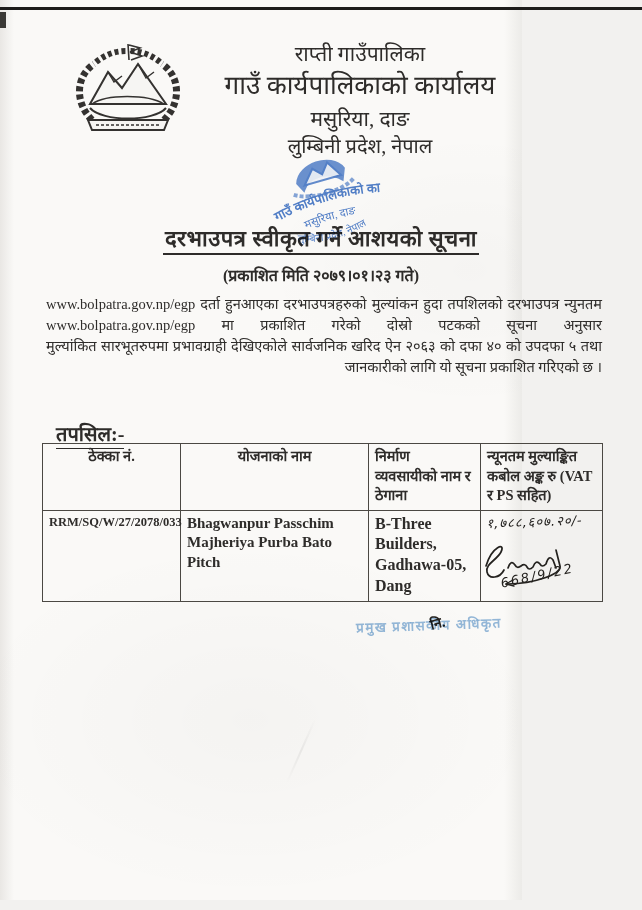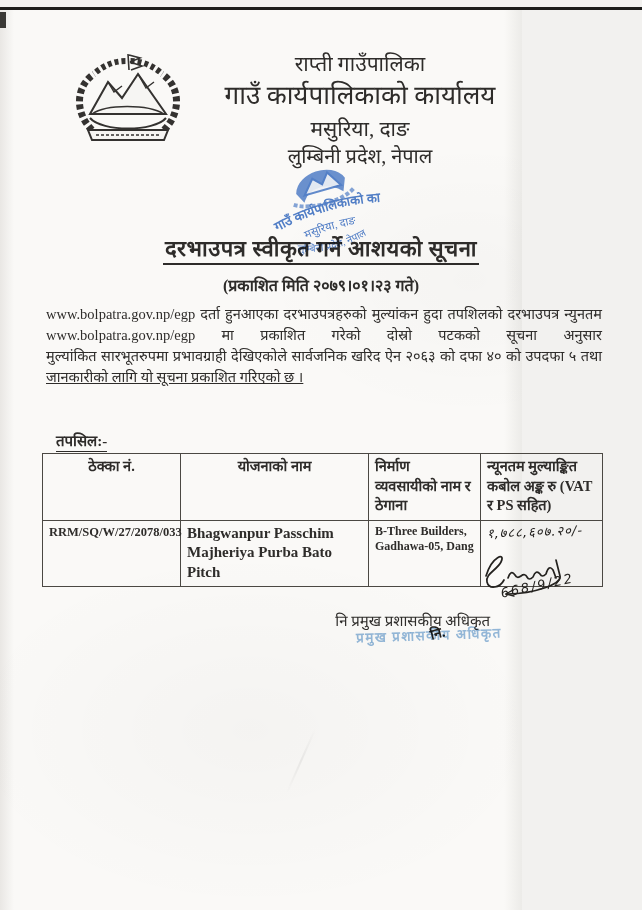--- a/index.html
+++ b/index.html
@@ -8,21 +8,21 @@
     background:#f2f1ef;
     font-family:"Liberation Serif","DejaVu Serif",serif;
     color:#2e2c2a;
   }
   .scan-top-line{
     position:absolute;left:0;top:7px;width:642px;height:3px;
     background:#1d1c1b;z-index:5;
   }
   .corner-speck{position:absolute;left:0;top:12px;width:6px;height:16px;background:#3a3835;z-index:6;}
   .paper{
-    position:absolute;left:0;top:10px;width:522px;height:900px;
+    position:absolute;left:0;top:0;width:522px;height:900px;
     background:
       radial-gradient(ellipse 420px 260px at 48% 80%, rgba(0,0,0,0.025), transparent 70%),
       radial-gradient(ellipse 300px 200px at 90% 30%, rgba(0,0,0,0.02), transparent 70%),
       linear-gradient(90deg, #e9e7e4 0px, rgba(233,231,228,0) 14px),
       linear-gradient(270deg, #ecebe8 0px, rgba(236,235,232,0) 18px),
       #faf9f7;
   }
   .crease{
     position:absolute;left:300px;top:716px;width:2px;height:70px;
     background:linear-gradient(180deg,transparent,rgba(0,0,0,0.06),transparent);
@@ -51,46 +51,46 @@
     position:absolute;left:40px;top:264px;width:562px;text-align:center;
     font-size:16px;font-weight:bold;
   }
 
   
   .body-text{
     position:absolute;left:46px;top:294px;width:556px;
     font-size:14.5px;line-height:21px;
   }
   .jline{text-align:justify;text-align-last:justify;}
-  .lastline{text-align:left;text-decoration:underline;}
+  .lastline{text-align:right;}
   .indent{padding-left:12px;}
   b.date{font-family:"Liberation Serif",serif;}
 
   .tapasil{
-    position:absolute;left:56px;top:420px;font-size:15px;font-weight:bold;
+    position:absolute;left:56px;top:420px;font-size:20px;font-weight:bold;
     border-bottom:1.5px solid #2e2c2a;padding-bottom:1px;
   }
 
   
   table.schedule{
     position:absolute;left:42px;top:443px;width:560px;
     border-collapse:collapse;table-layout:fixed;
   }
   table.schedule th,table.schedule td{
     border:1.6px solid #4b4843;vertical-align:top;
     padding:3px 6px 4px;
   }
   th{font-size:14.5px;font-weight:bold;line-height:1.35;margin-top:11px;}
   .c1{width:138px;} .c2{width:188px;} .c3{width:112px;} .c4{width:122px;}
   th.c1,th.c2{text-align:center;}
   th.c3,th.c4{text-align:left;}
   td{font-size:12.5px;font-weight:bold;line-height:1.3;}
   td.c1{text-align:left;padding-top:9px;}
   td.c2{font-size:15px;}
-  td.c3{font-size:12px;}
+  td.c3{font-size:16px;}
   td.c4{
     font-family:"DejaVu Sans",sans-serif;font-weight:normal;
     font-size:13px;color:#1f1d1b;padding-top:10px;
     transform:rotate(-2deg);font-style:italic;letter-spacing:1px;
   }
 
   
   .sig-svg{position:absolute;left:472px;top:540px;width:120px;height:52px;}
   .sig-number{
     position:absolute;left:500px;top:568px;
@@ -209,16 +209,15 @@
   <svg class="sig-svg" viewBox="0 0 120 52">
     <g stroke="#24221f" stroke-width="1.7" fill="none" stroke-linecap="round">
       <path d="M14 26 C20 6 34 2 29 12 C25 20 13 24 15 32 C17 40 28 38 32 30"></path>
       <path d="M36 28 q3 -9 7 -3 q2 4 6 1 q4 -3 6 1 q2 4 6 0 q3 -8 7 -3 q2 4 6 0 q3 -10 7 -4 l3 8"></path>
       <path d="M84 10 l4 16 C90 34 62 44 34 44"></path>
       <path d="M34 44 l7 -4 M34 44 l8 2" stroke-width="1.3"></path>
     </g>
   </svg>
   <div class="sig-number">668/9/22</div>
 
-  <div class="designation">नि प्रमुख प्रशासकीय अधिकृत</div>
   <div class="stamp-ni">नि.</div>
   <div class="stamp-designation">प्रमुख प्रशासकीय अधिकृत</div>
 </div>
 
 </body></html>

